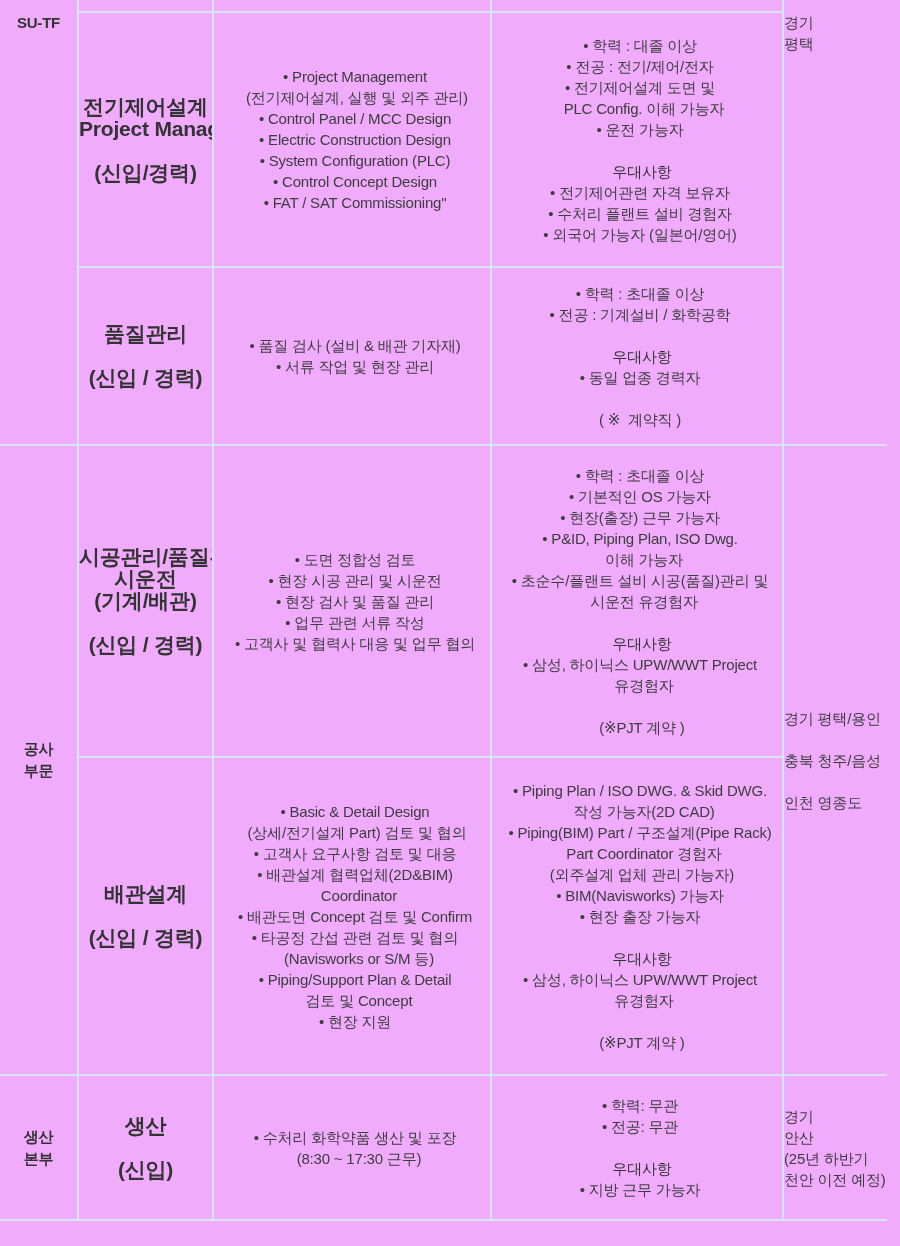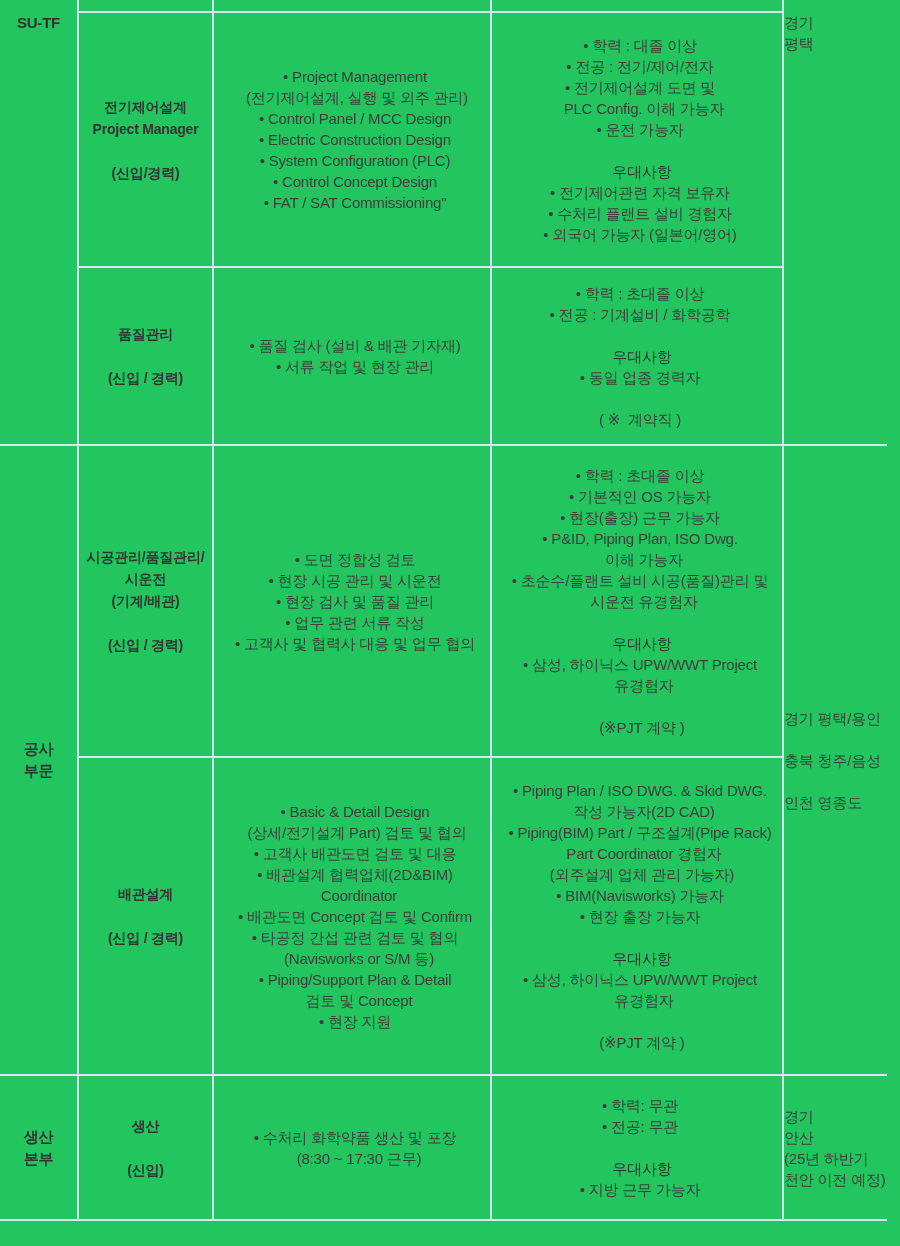--- a/index.html
+++ b/index.html
@@ -1,19 +1,19 @@
 <!DOCTYPE html>
 <html><head>
 <meta charset="utf-8">
 <style>
   html,body{margin:0;padding:0;background:#ffffff;}
   .page{
     position:relative;
     width:900px;height:1246px;
-    background:#22c55e;
+    background:#f0abfc;
     font-family:"Liberation Sans","DejaVu Sans",sans-serif;
     color:#3d3d3d;
     overflow:hidden;
   }
   table.recruit{
     border-collapse:collapse;
     table-layout:fixed;
     width:887px;
     position:absolute;top:0;left:0;
   }
@@ -31,21 +31,21 @@
   td.dept{
     text-align:center;
     font-weight:bold;
     color:#333333;
     line-height:22px;
   }
   td.pos{
     text-align:center;
     font-weight:bold;
     color:#333333;
-    font-size:14px;
+    font-size:21px;
     line-height:22px;
   }
   td.duties,td.quals{
     text-align:center;
   }
   td.duties .pad,td.quals .pad{padding-left:6px;}
   td.loc{
     text-align:left;
     line-height:21px;
   }
@@ -206,21 +206,21 @@
             <div class="pad">
               <div class="ln">배관설계</div>
               <div class="ln">&nbsp;</div>
               <div class="ln">(신입 / 경력)</div>
             </div>
           </td>
           <td class="duties bR bB">
             <div class="pad">
               <div class="ln">• Basic &amp; Detail Design</div>
               <div class="ln"> (상세/전기설계 Part) 검토 및 협의</div>
-              <div class="ln">• 고객사 배관도면 검토 및 대응</div>
+              <div class="ln">• 고객사 요구사항 검토 및 대응</div>
               <div class="ln">• 배관설계 협력업체(2D&amp;BIM)</div>
               <div class="ln">  Coordinator</div>
               <div class="ln">• 배관도면 Concept 검토 및 Confirm</div>
               <div class="ln">• 타공정 간섭 관련 검토 및 협의</div>
               <div class="ln">  (Navisworks or S/M 등)</div>
               <div class="ln">• Piping/Support Plan &amp; Detail</div>
               <div class="ln">  검토 및 Concept</div>
               <div class="ln">• 현장 지원</div>
             </div>
           </td>

